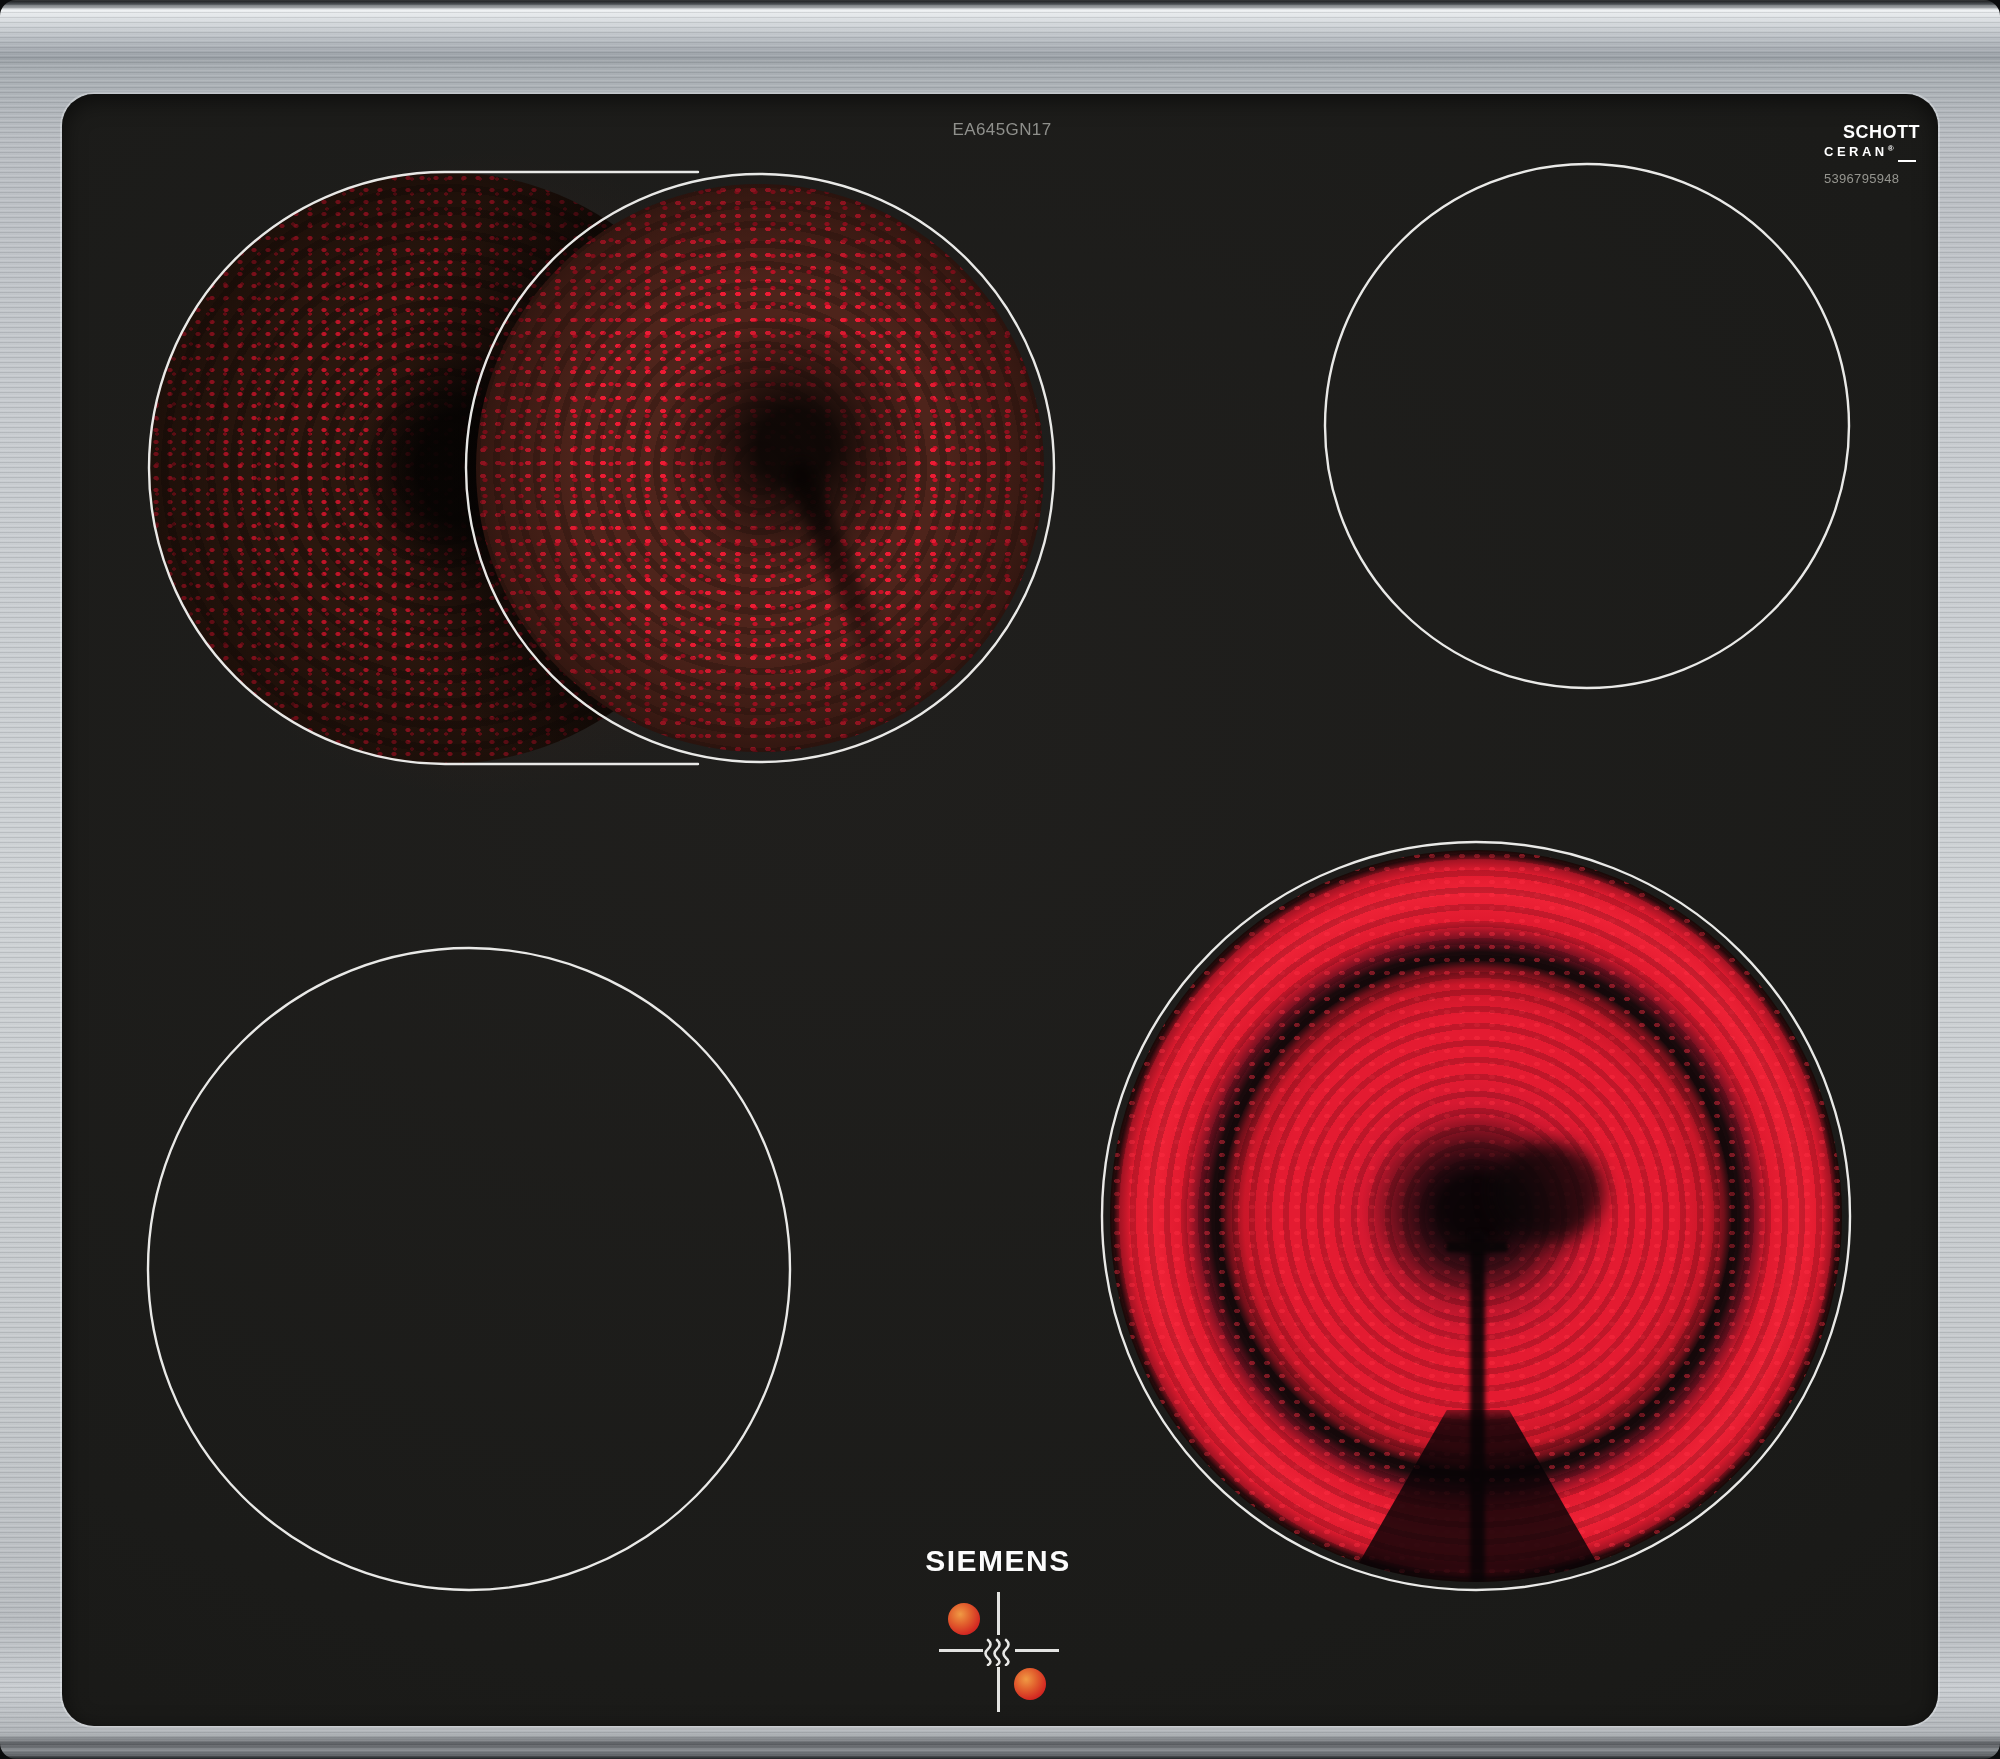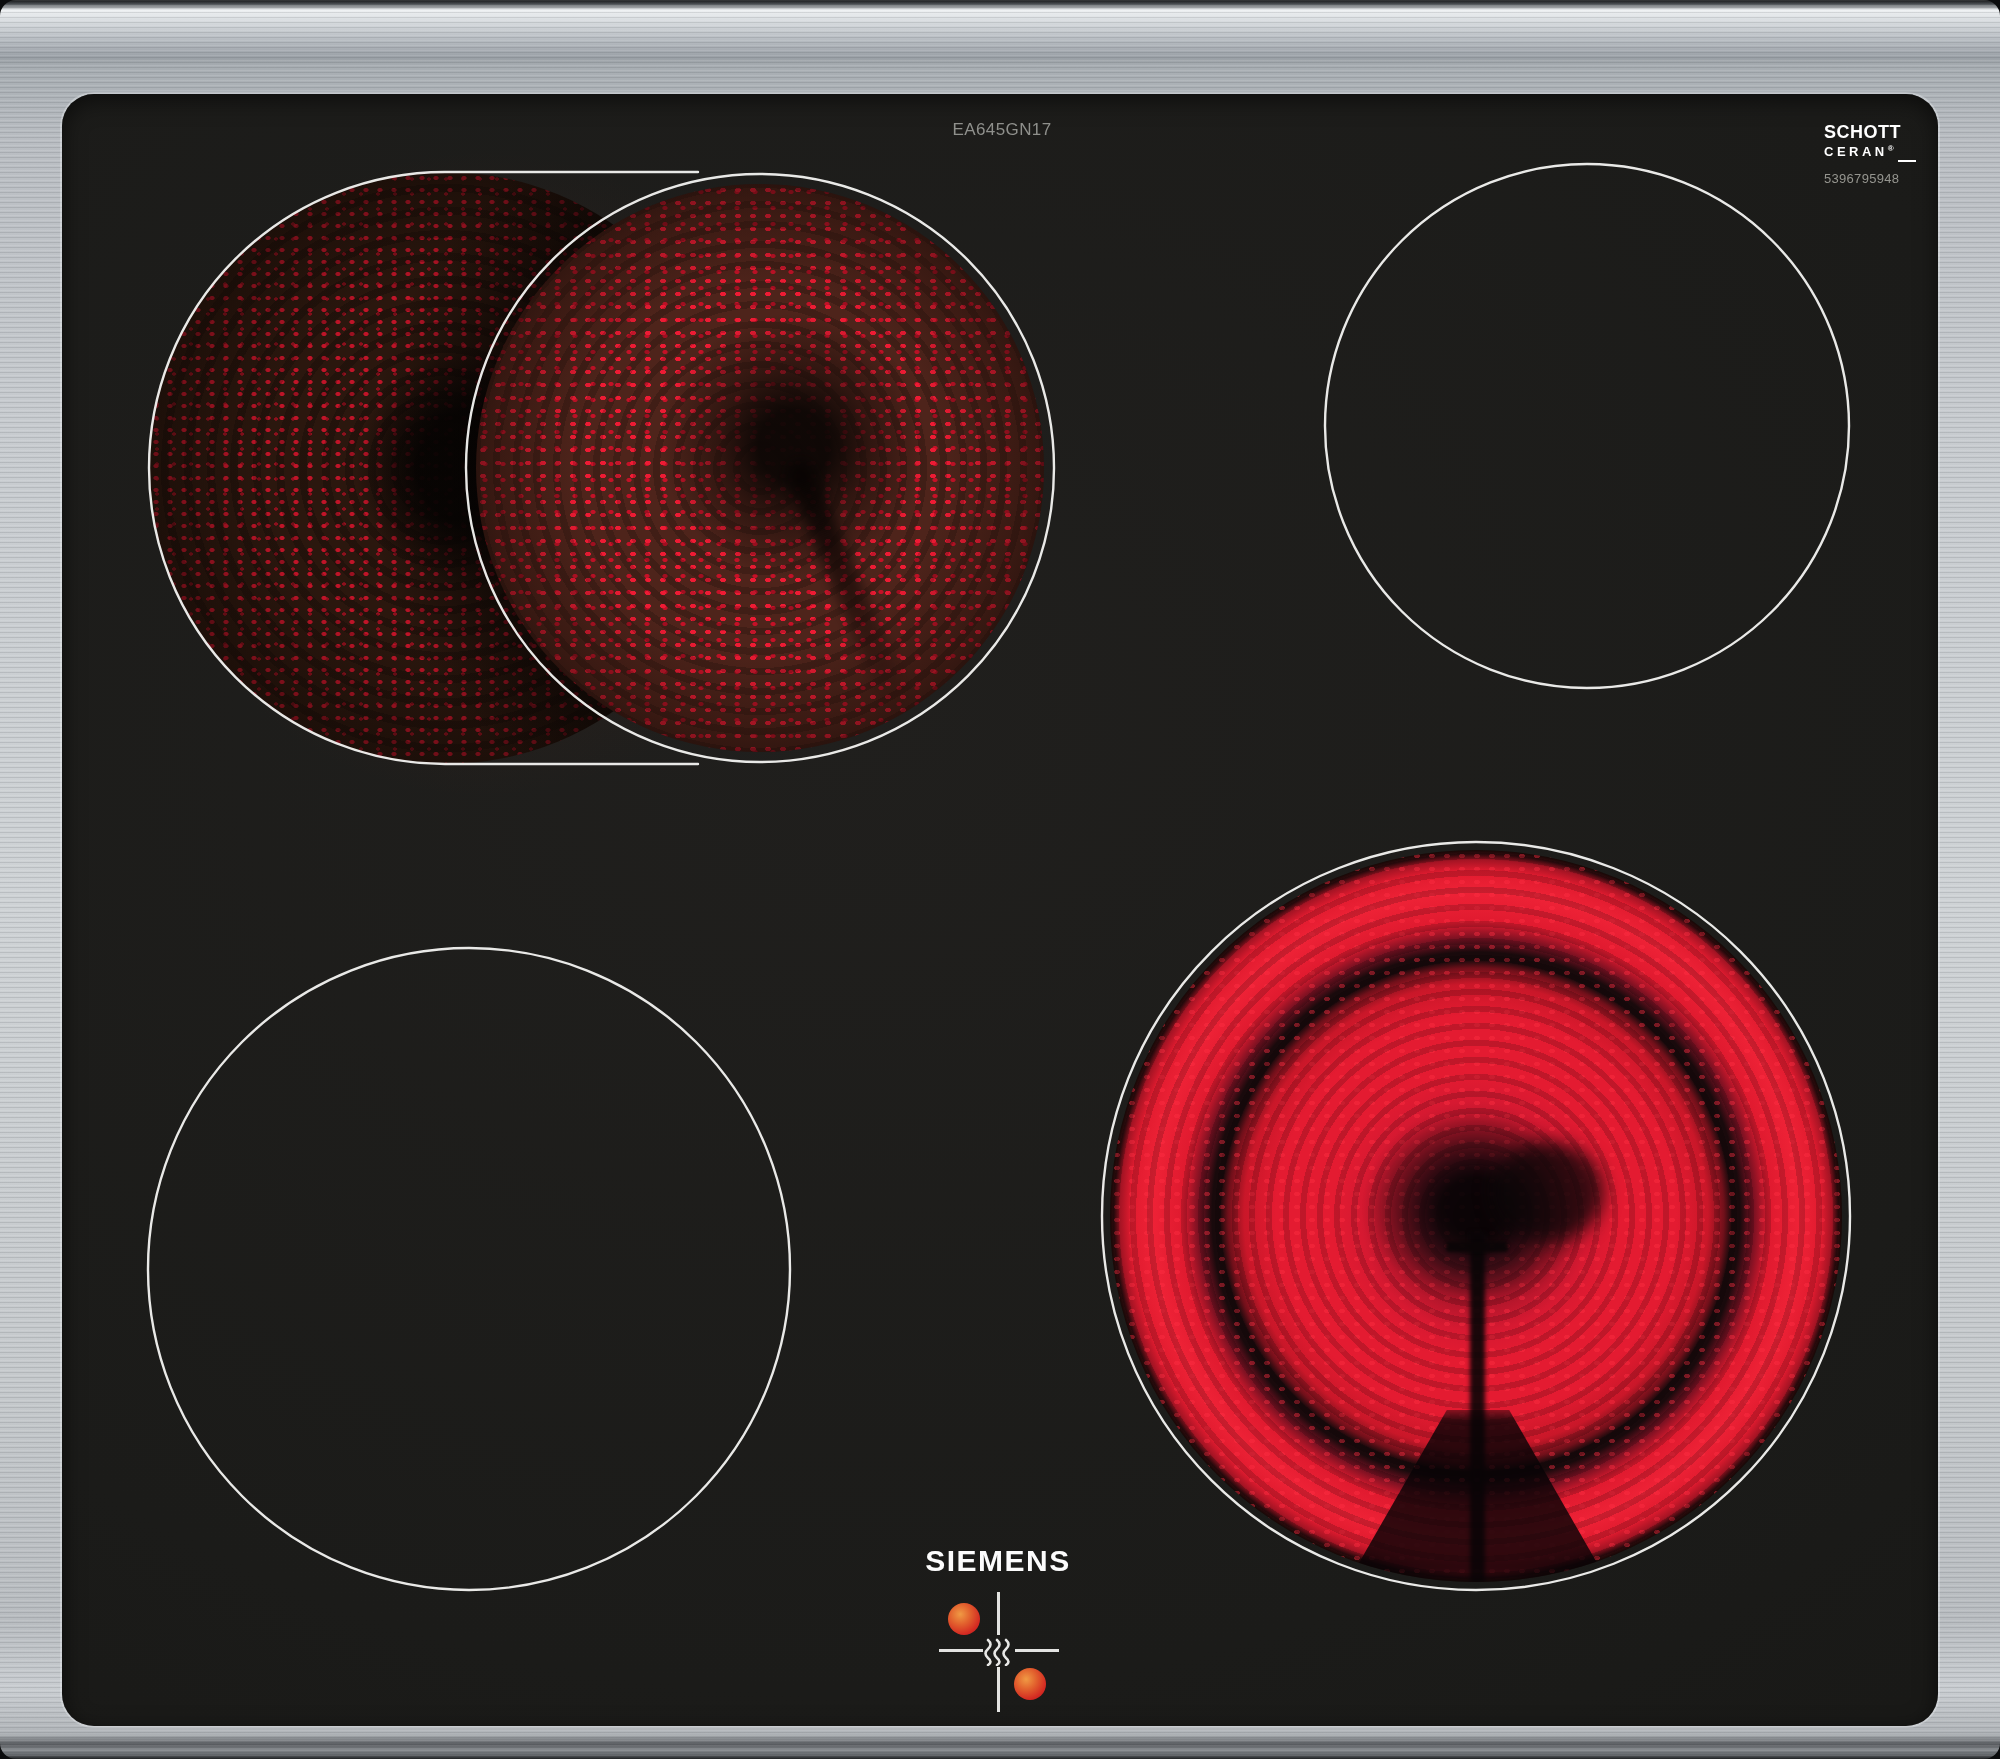--- a/index.html
+++ b/index.html
@@ -70,21 +70,21 @@
   .br-cap{position:absolute;left:336px;top:392px;width:62px;height:10px;border-radius:4px;
     background:rgba(10,5,7,0.9);filter:blur(1.5px);}
   .br-wedge{position:absolute;left:238px;top:560px;width:260px;height:172px;
     background:rgba(8,4,6,0.82);clip-path:polygon(38% 0%, 62% 0%, 100% 100%, 0% 100%);filter:blur(8px);}
 
   .markings{position:absolute;left:0;top:0;width:1876px;height:1632px;pointer-events:none;}
 
   .model-code{position:absolute;left:810px;top:26px;width:260px;text-align:center;
     font-size:17px;color:#8f908c;letter-spacing:0.4px;}
   .schott{position:absolute;left:1762px;top:28px;width:96px;color:#ffffff;}
-  .schott .s1{font-size:18px;font-weight:bold;letter-spacing:0.5px;text-align:left;}
+  .schott .s1{font-size:18px;font-weight:bold;letter-spacing:0.5px;text-align:right;}
   .schott .s2{font-size:13px;font-weight:bold;letter-spacing:3.5px;text-align:left;margin-top:1px;white-space:nowrap;}
   .schott .s2 sup{font-size:8px;letter-spacing:0;}
   .schott .s-underline{width:18px;height:2px;background:#ffffff;margin:1px 4px 0 auto;}
   .schott .serial{font-size:13px;color:#95958f;margin-top:9px;letter-spacing:0.3px;font-weight:normal;}
   .siemens{position:absolute;left:836px;top:1450px;width:200px;text-align:center;
     font-size:30px;font-weight:bold;letter-spacing:1.5px;color:#fcfcfc;}
 
   .rh-line{position:absolute;background:#e3e3e1;}
   .rh-v-top{left:935px;top:1498px;width:3px;height:43px;}
   .rh-v-bottom{left:935px;top:1573px;width:3px;height:45px;}

